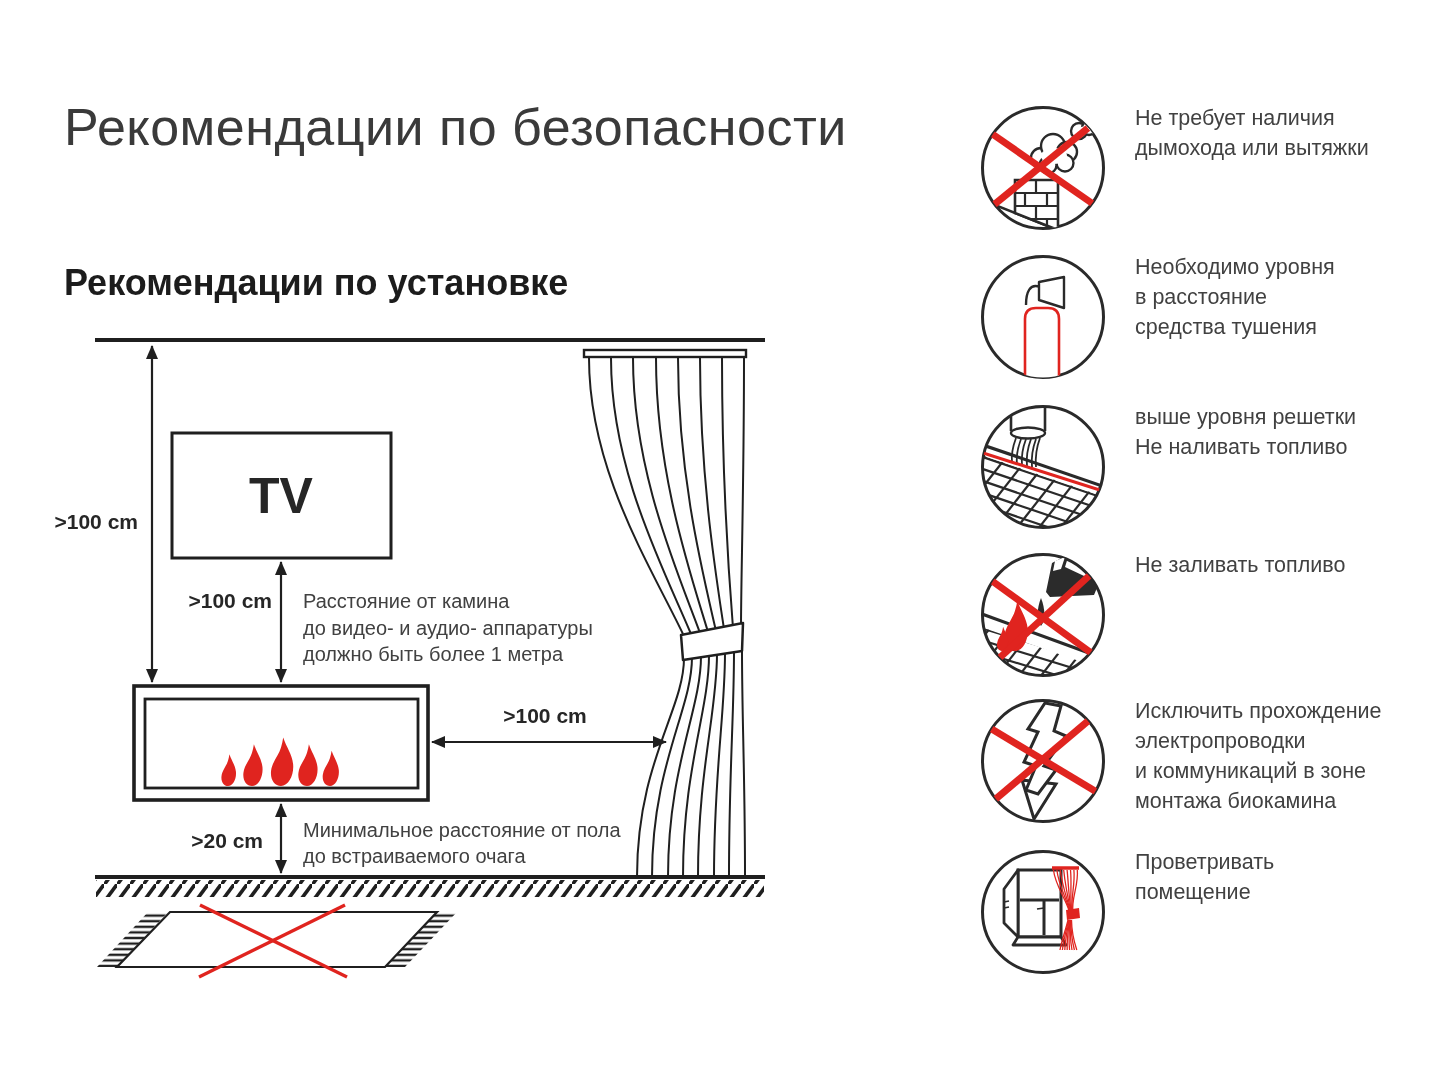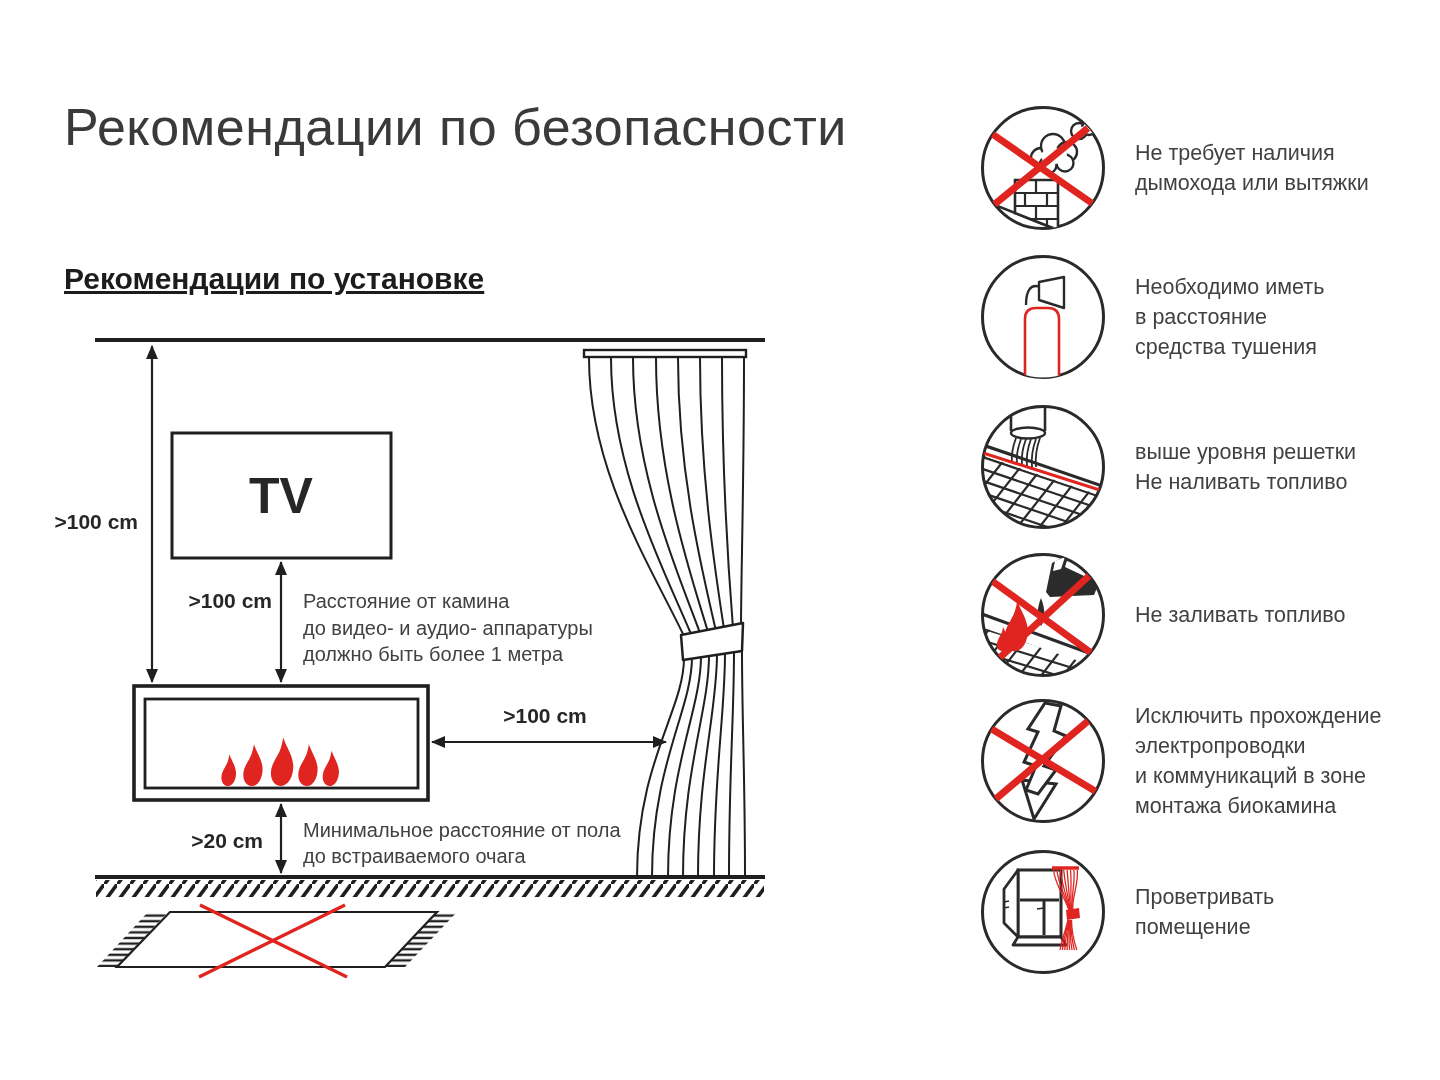--- a/index.html
+++ b/index.html
@@ -10,26 +10,26 @@
     color:#414141;
   }
   .abs{position:absolute;}
   .page-title{
     left:64px;top:99px;
     font-size:52px;font-weight:300;letter-spacing:0.5px;
     color:#3a3a3a;line-height:1.1;white-space:nowrap;
   }
   .page-subtitle{
     left:64px;top:262px;
-    font-size:30px;font-weight:bold;color:#1c1c1c;white-space:nowrap;text-decoration:underline;
+    font-size:36px;font-weight:bold;color:#1c1c1c;white-space:nowrap;
   }
   .diagram-svg{left:0;top:320px;}
   .safety-row{
     position:absolute;left:978px;width:450px;height:130px;
-    display:flex;align-items:center;gap:27px;
+    display:flex;align-items:flex-start;gap:27px;
   }
   .safety-row .icon-wrap{width:130px;height:130px;flex:0 0 130px;}
   .safety-text{
     font-size:21.5px;line-height:30px;color:#414141;white-space:nowrap;
   }
   svg text{font-family:"Liberation Sans","DejaVu Sans",sans-serif;}
   .meas{font-size:21px;font-weight:bold;fill:#262626;}
   .note{font-size:20px;fill:#414141;}
 </style>
 </head>
@@ -184,21 +184,21 @@
           </clipPath>
         </defs>
       <circle cx="65" cy="65" r="60.5" fill="#ffffff" stroke="#2a2a2a" stroke-width="3"></circle>
       <g clip-path="url(#i2c)">
         <path d="M62,35 C52,31 48,40 48,53" stroke="#2a2a2a" stroke-width="2.4" fill="none"></path>
         <path d="M47,128 L47,67 Q47,56 58,56 L70,56 Q81,56 81,67 L81,128" stroke="#e0241f" stroke-width="2.6" fill="#ffffff"></path>
         <polygon points="61,48 61,30 86,25 86,56" fill="#ffffff" stroke="#2a2a2a" stroke-width="2.4" stroke-linejoin="round"></polygon>
       </g>
     </svg>
     <div class="safety-text">
-      <div>Необходимо иметь</div>
+      <div>Необходимо уровня</div>
       <div>в расстояние</div>
       <div>средства тушения</div>
     </div>
   </div>
 
   <div class="safety-row" style="top:402px">
     <svg class="icon-wrap" viewBox="0 0 130 130">
       <defs>
         <clipPath id="i3c">
             <circle cx="65" cy="65" r="60.5"></circle>

